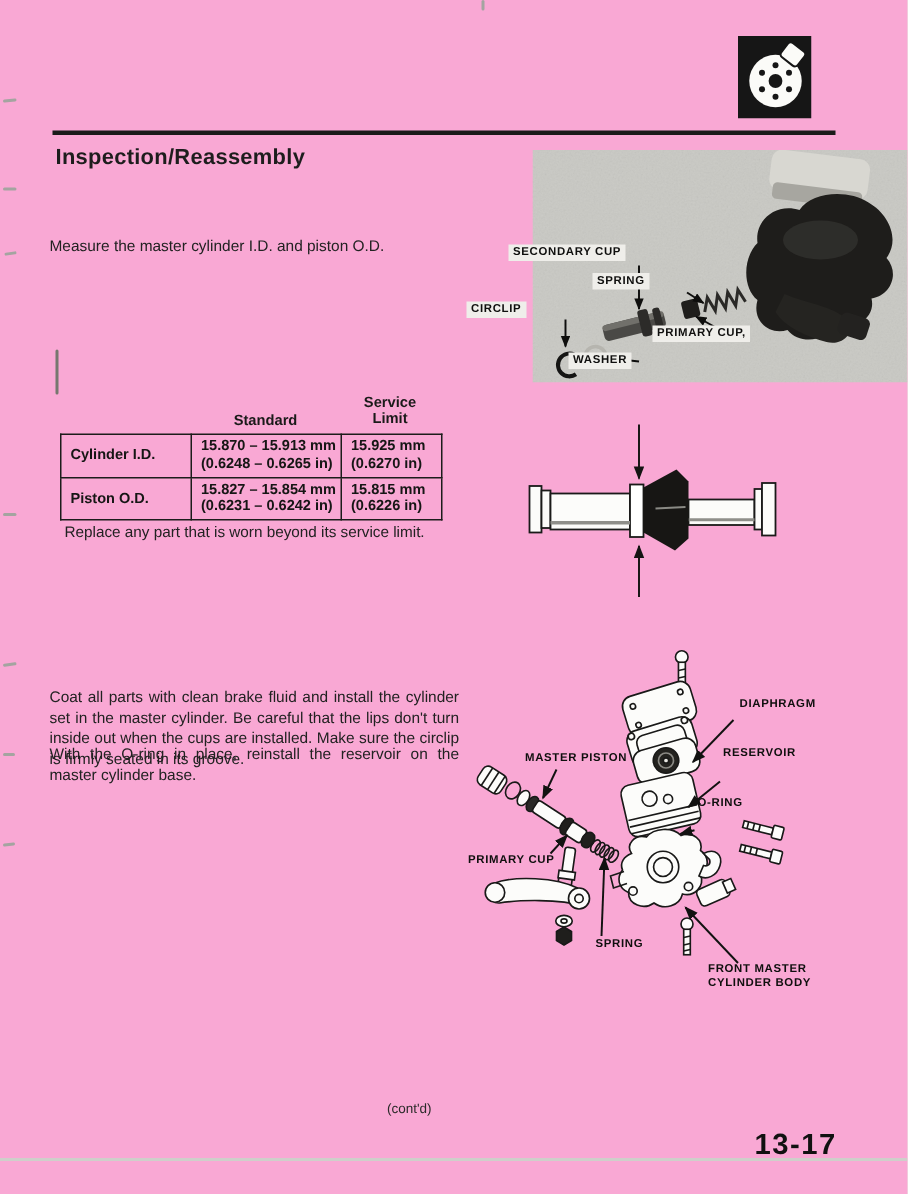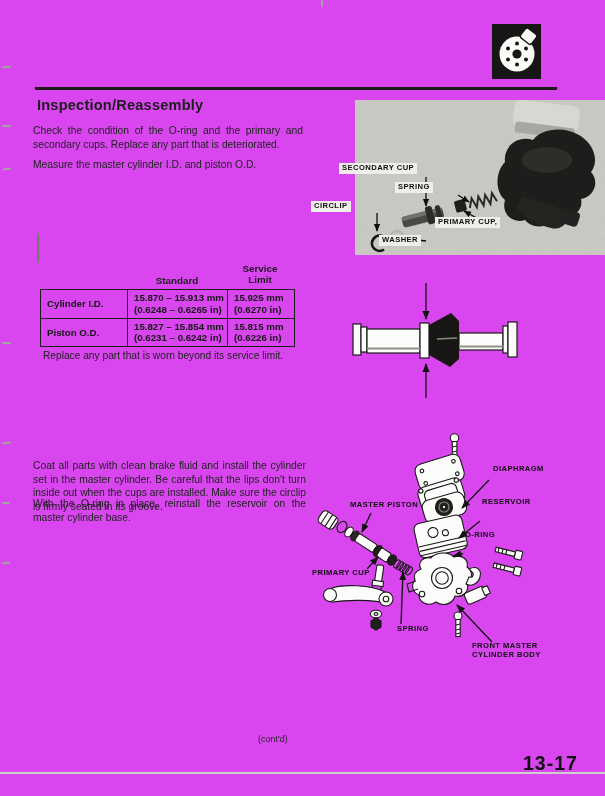--- a/index.html
+++ b/index.html
@@ -1,16 +1,16 @@
 <!DOCTYPE html>
 <html><head>
 <meta charset="utf-8">
 <style>
   html,body{margin:0;padding:0;background:#e8e8e6;}
-  .page{position:relative;width:605px;height:796px;background:#d946ef;
+  .page{position:relative;width:605px;height:796px;background:#f9a8d4;
         font-family:"Liberation Sans",sans-serif;color:#1d1d1d;overflow:hidden;}
   .abs{position:absolute;}
   .title{font-size:14.6px;font-weight:bold;letter-spacing:.2px;margin:0;}
   .para{font-size:10.3px;line-height:1.33;text-align:justify;margin:0;color:#222;}
   .note{font-size:10.2px;margin:0;color:#222;}
   .hrule{background:#1b1b1a;}
   .mark{position:absolute;background:#a4a4a0;border-radius:1px;}
   .fig{position:absolute;}
   .fig-label{position:absolute;font-size:7.6px;font-weight:bold;letter-spacing:.45px;
              white-space:nowrap;color:#0f0f0e;line-height:1.15;}
@@ -53,21 +53,20 @@
       </g>
       <g transform="rotate(38 36 13)">
         <rect x="29" y="6" width="14" height="12" rx="2.5" fill="#fbfbf8" stroke="#161616" stroke-width="1.4"></rect>
       </g>
     </svg>
   </div>
 
   <div class="abs hrule" style="left:35px;top:87px;width:522px;height:2.6px;"></div>
   <h1 class="abs title" style="left:37px;top:97px;">Inspection/Reassembly</h1>
 
-  <p class="abs para" style="left:33px;top:124px;width:270px;">Check the condition of the O-ring and the primary and secondary cups. Replace any part that is deteriorated.</p>
   <p class="abs para" style="left:33px;top:158px;width:270px;text-align:left;">Measure the master cylinder I.D. and piston O.D.</p>
 
   <div class="fig" style="left:307px;top:100px;width:252px;height:155px;padding-left:48px;">
     <svg width="252" height="155" viewBox="0 0 252 155">
       <defs>
         <filter id="grain1" x="0" y="0" width="100%" height="100%">
           <feTurbulence type="fractalNoise" baseFrequency="0.8" numOctaves="2" stitchTiles="stitch"></feTurbulence>
           <feColorMatrix type="saturate" values="0"></feColorMatrix>
           <feComponentTransfer>
               <feFuncA type="linear" slope="0.28" intercept="0"></feFuncA>
@@ -346,16 +345,16 @@
     <div class="fig-label" style="left:182px;top:108px;text-align:center;">O-RING</div>
     <div class="fig-label" style="left:29px;top:146px;">PRIMARY CUP</div>
     <div class="fig-label" style="left:114px;top:202px;">SPRING</div>
     <div class="fig-label" style="left:189px;top:219px;">
       <div>FRONT MASTER</div>
       <div>CYLINDER BODY</div>
     </div>
   </div>
 
   <div class="abs contd" style="left:258px;top:734px;">(cont'd)</div>
-  <div class="abs pagenum" style="left:523px;top:752px;">13-17</div>
+  <div class="abs pagenum" style="left:503px;top:752px;">13-17</div>
   <div class="abs" style="left:0;top:772px;width:605px;height:2px;background:#cfcfca;"></div>
 
 </div>
 
 </body></html>

